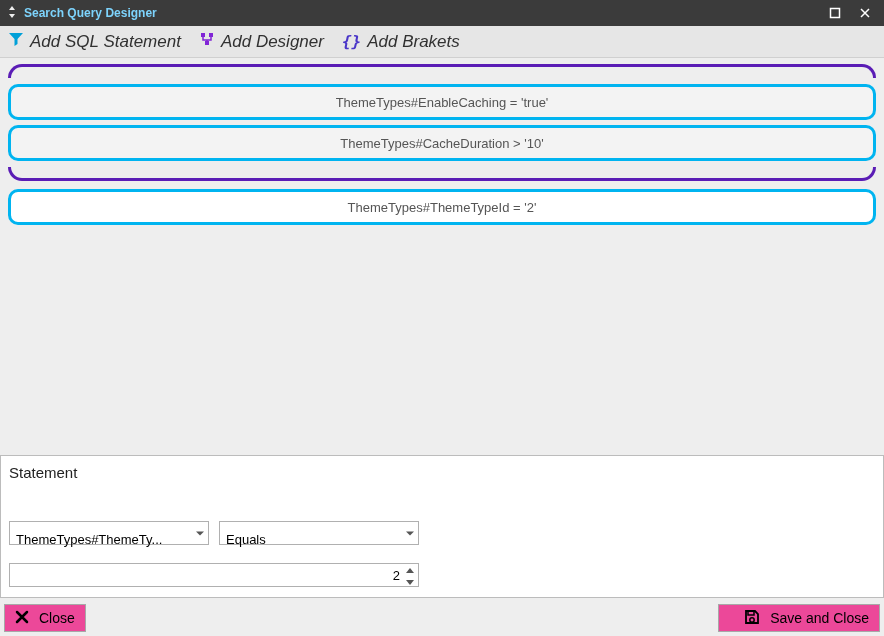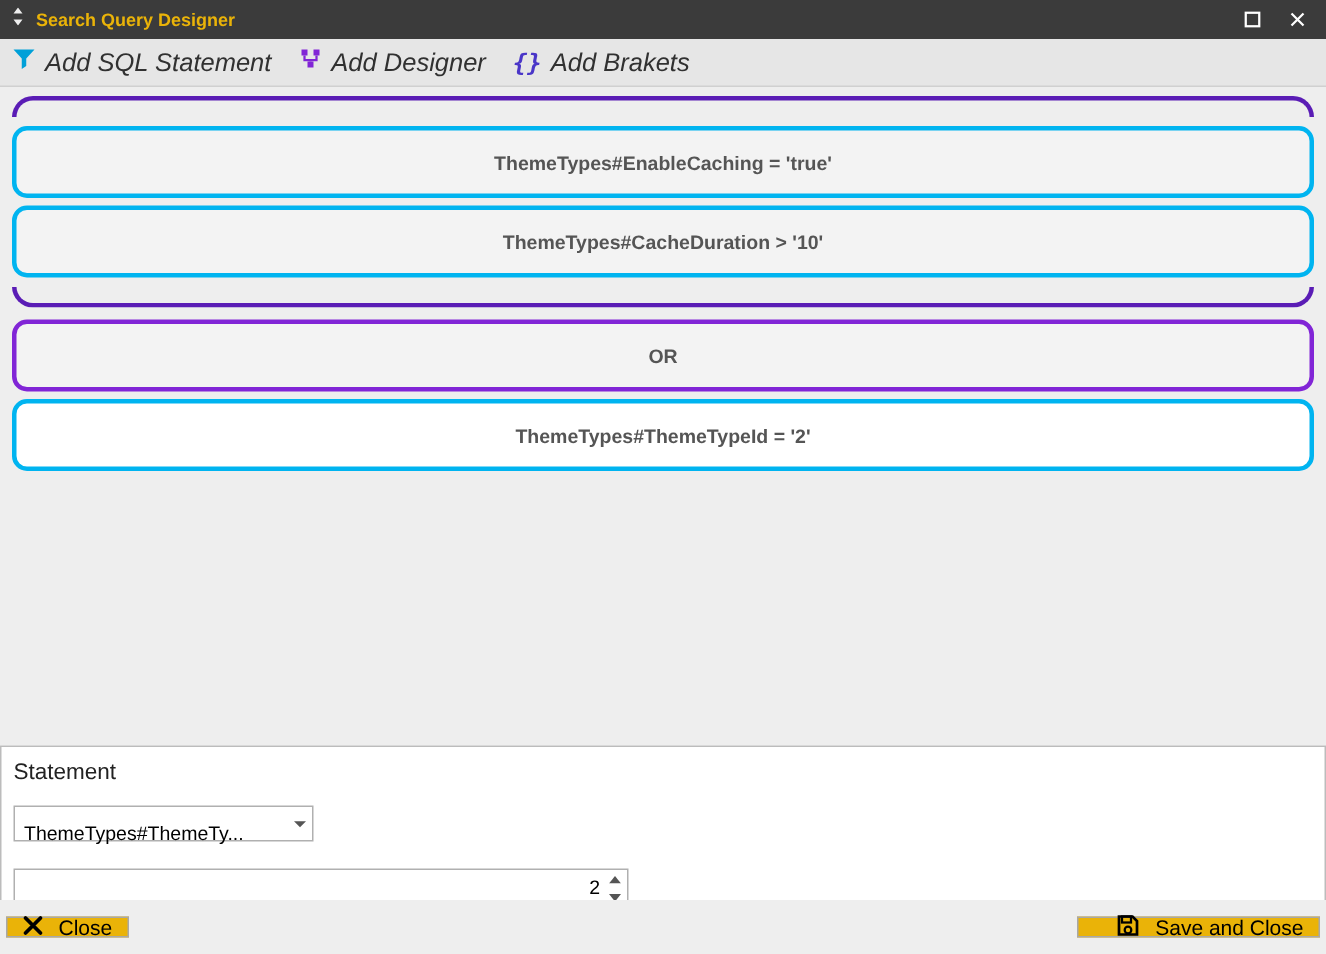--- a/index.html
+++ b/index.html
@@ -1,61 +1,61 @@
 <!DOCTYPE html>
 <html><head>
 <meta charset="utf-8">
 <style>
   * { box-sizing: border-box; margin: 0; padding: 0; }
   html, body { width: 884px; height: 636px; font-family: "Segoe UI", Arial, sans-serif; background: #eeeeee; overflow: hidden; }
 
   
-  .titlebar { height: 26px; background: #3b3b3b; color: #eab308; display: flex; align-items: center; padding: 0 4px 0 6px; }
+  .titlebar { height: 26px; background: #3b3b3b; color: #7dd3fc; display: flex; align-items: center; padding: 0 4px 0 6px; }
   .titlebar .left { display: flex; align-items: center; gap: 6px; }
   .titlebar .left svg { fill: #eee; }
   .titlebar .title { font-size: 12px; font-weight: 600; }
   .titlebar .controls { margin-left: auto; display: flex; align-items: center; }
   .titlebar .controls .ctl { width: 30px; height: 26px; display: flex; align-items: center; justify-content: center; cursor: pointer; }
   .titlebar .controls svg { stroke: #fff; fill: none; stroke-width: 1.5; }
 
   
   .toolbar { height: 32px; background: #e6e6e6; border-bottom: 1px solid #d0d0d0; display: flex; align-items: center; padding: 0 8px; gap: 18px; }
   .toolbar .action { display: flex; align-items: center; gap: 6px; color: #313131; font-size: 17px; cursor: pointer; font-style: italic; }
   .toolbar .action .lbl { white-space: nowrap; }
   .ico-filter svg { fill: #00a0d8; }
   .ico-operator svg { fill: #8125d6; }
   .ico-brackets { color: #4a36c8; font-weight: 800; font-family: Consolas, monospace; font-size: 16px; }
 
   
   .designer { padding: 6px 8px 6px 8px; height: 424px; }
   .bracket-group { border: 3px solid #5a1cb5; border-bottom: none; border-radius: 14px 14px 0 0; height: 14px; margin: 0 0 6px 0; }
   .bracket-close { border: 3px solid #5a1cb5; border-top: none; border-radius: 0 0 14px 14px; height: 14px; margin: 6px 0 8px 0; }
-  .clause { border: 3px solid; border-radius: 10px; height: 48px; display: flex; align-items: center; justify-content: center; font-size: 13px; color: #555; margin: 5px 0; font-weight: bold; }
+  .clause { border: 3px solid; border-radius: 10px; height: 36px; display: flex; align-items: center; justify-content: center; font-size: 13px; color: #555; margin: 5px 0; }
   .clause.sql   { border-color: #00b4f0; background: #f3f3f3; }
   .clause.sql.selected { background: #ffffff; }
   .clause.oper  { border-color: #8125d6; background: #f3f3f3; }
 
   
-  .statement { position: absolute; left: 0; bottom: 22px; width: 100%; border: 1px solid #bcbcbc; background: #fff; padding: 8px 8px 10px 8px; }
+  .statement { position: absolute; left: 0; bottom: 38px; width: 100%; border: 1px solid #bcbcbc; background: #fff; padding: 8px 8px 10px 8px; }
   .statement .hdr { font-size: 15px; color: #222; margin-bottom: 14px; }
   .statement .row1 { display: flex; gap: 10px; margin-bottom: 18px; }
   .combobox, .numspin { height: 24px; border: 1px solid #b0b0b0; background: #fff; font-size: 13px; display: flex; align-items: center; }
-  .combobox { position: relative; padding: 12px 20px 0 6px; }
+  .combobox { position: relative; padding: 12px 20px 0 6px; margin-top: 26px; }
   .combobox .caret { position: absolute; right: 4px; top: 50%; transform: translateY(-50%); }
   .combobox .caret svg { fill: #555; }
   .cb-field { width: 200px; }
   .cb-op    { width: 200px; }
   .numspin { width: 410px; position: relative; padding: 0 18px 0 6px; justify-content: flex-end; }
   .numspin .val { text-align: right; width: 100%; }
   .numspin .steppers { position: absolute; right: 2px; top: 1px; height: 22px; width: 12px; display: flex; flex-direction: column; justify-content: space-between; }
   .numspin .steppers div { height: 10px; display:flex; align-items:center; justify-content:center; }
 
   
   .footer { position: absolute; left: 0; bottom: 0; width: 100%; height: 36px; background: #eeeeee; display: flex; align-items: center; padding: 0 4px; }
-  .btn { height: 14px; border: 1px solid #a8a8a8; background: #eab308; display: flex; align-items: center; gap: 10px; padding: 0 10px; font-size: 14px; cursor: pointer; text-align: right; }
+  .btn { height: 28px; border: 1px solid #a8a8a8; background: #ec4899; display: flex; align-items: center; gap: 10px; padding: 0 10px; font-size: 14px; cursor: pointer; text-align: right; }
   .btn.close { margin-right: auto; }
   .btn.save  { margin-left: auto; padding-left: 25px; }
   .btn svg { fill: #111; }
 </style>
 </head>
 <body>
 
 <div class="titlebar">
   <div class="left">
     <span>
@@ -107,33 +107,36 @@
 
 <div class="designer">
   <div class="bracket-group"></div>
   <div class="clause sql">
       <span>ThemeTypes#EnableCaching = 'true'</span>
     </div>
   <div class="clause sql">
       <span>ThemeTypes#CacheDuration &gt; '10'</span>
     </div>
   <div class="bracket-close"></div>
-  <div class="clause oper">
-      <span>OR</span>
-    </div>
   <div class="clause sql selected">
       <span>ThemeTypes#ThemeTypeId = '2'</span>
     </div>
 </div>
 
 <div class="statement">
   <div class="hdr">Statement</div>
   <div class="row1">
     <div class="combobox cb-field">
       <span>ThemeTypes#ThemeTy...</span>
+      <span class="caret"><svg width="8" height="8" viewBox="0 0 8 8">
+            <path d="M0 2h8L4 6z"></path>
+          </svg></span>
+    </div>
+    <div class="combobox cb-op">
+      <span>Equals</span>
       <span class="caret"><svg width="8" height="8" viewBox="0 0 8 8">
             <path d="M0 2h8L4 6z"></path>
           </svg></span>
     </div>
   </div>
   <div class="numspin">
     <span class="val">2</span>
     <div class="steppers">
       <div>
           <svg width="8" height="5" viewBox="0 0 8 5">

